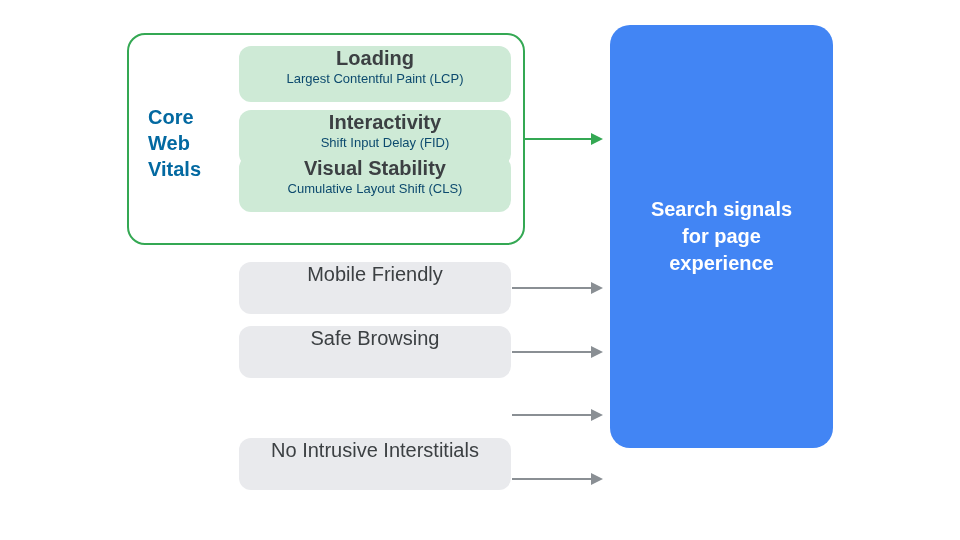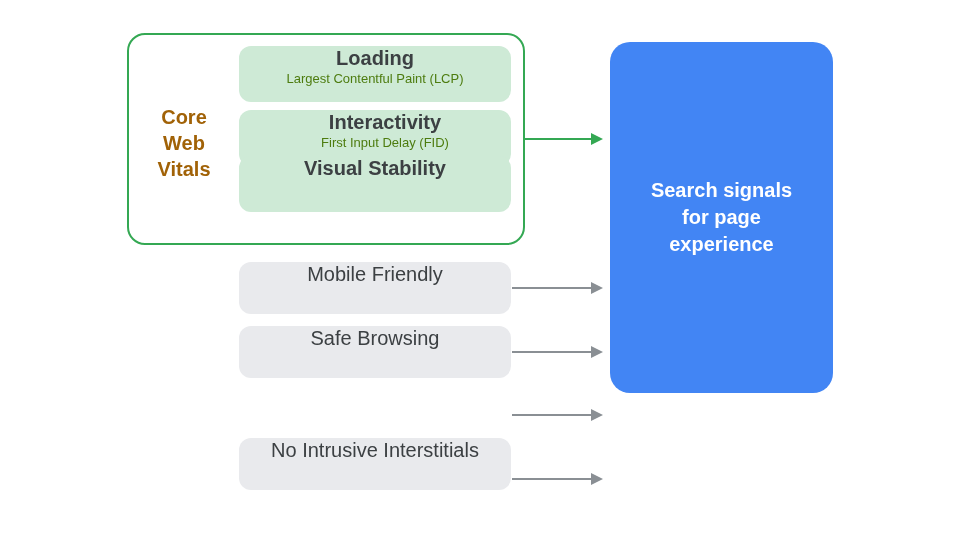--- a/index.html
+++ b/index.html
@@ -11,45 +11,45 @@
     overflow:hidden;
   }
   
   .green-frame{
     position:absolute;left:127px;top:33px;width:398px;height:212px;
     border:2px solid #34a853;border-radius:18px;
     box-sizing:border-box;background:#ffffff;
   }
   .cwv-label{
     position:absolute;left:148px;top:104px;width:72px;
-    font-size:20px;line-height:26px;font-weight:700;color:#a16207;
-    text-align:center;
+    font-size:20px;line-height:26px;font-weight:700;color:#0369a1;
+    text-align:left;
   }
   .pill{
     position:absolute;left:239px;width:272px;
     border-radius:12px;box-sizing:border-box;
     display:flex;flex-direction:column;align-items:center;justify-content:flex-start;
     text-align:center;
   }
   .pill.green{background:#ceead6;height:56px;}
   .pill.gray{background:#e9eaed;height:52px;}
   .pill-title{
     font-size:20px;font-weight:600;color:#3c4043;line-height:24px;
   }
   .pill-sub{
-    font-size:13px;font-weight:400;color:#4d7c0f;line-height:16px;margin-top:1px;
+    font-size:13px;font-weight:400;color:#0c4a6e;line-height:16px;margin-top:1px;
   }
   .gray-label{
     font-size:20px;font-weight:400;color:#3c4043;line-height:24px;
   }
   .g1{top:46px;} .g2{top:110px;padding-left:20px;} .g3{top:156px;}
   .s1{top:262px;} .s2{top:326px;} .s3{top:389px;} .s4{top:438px;}
   
   .result-box{
-    position:absolute;left:610px;top:42px;width:223px;height:351px;
+    position:absolute;left:610px;top:25px;width:223px;height:423px;
     background:#4285f4;border-radius:20px;
     display:flex;align-items:center;justify-content:center;
   }
   .result-label{
     width:170px;text-align:center;
     font-size:20px;line-height:27px;font-weight:700;color:#ffffff;
   }
   
   .arrow{position:absolute;height:2px;}
   .arrow::after{
@@ -68,24 +68,25 @@
 
   <div class="green-frame"></div>
   <div class="cwv-label">Core Web Vitals</div>
 
   <div class="pill green g1">
     <div class="pill-title">Loading</div>
     <div class="pill-sub">Largest Contentful Paint (LCP)</div>
   </div>
   <div class="pill green g2">
     <div class="pill-title">Interactivity</div>
-    <div class="pill-sub">First Input Delay (FID)</div>
+    <div class="pill-sub">Shift Input Delay (FID)</div>
   </div>
   <div class="pill green g3">
     <div class="pill-title">Visual Stability</div>
+    <div class="pill-sub">Cumulative Layout Shift (CLS)</div>
   </div>
 
   <div class="pill gray s2">
     <div class="gray-label">Safe Browsing</div>
   </div>
   <div class="pill gray s1">
     <div class="gray-label">Mobile Friendly</div>
   </div>
   <div class="pill gray s4">
     <div class="gray-label">No Intrusive Interstitials</div>

